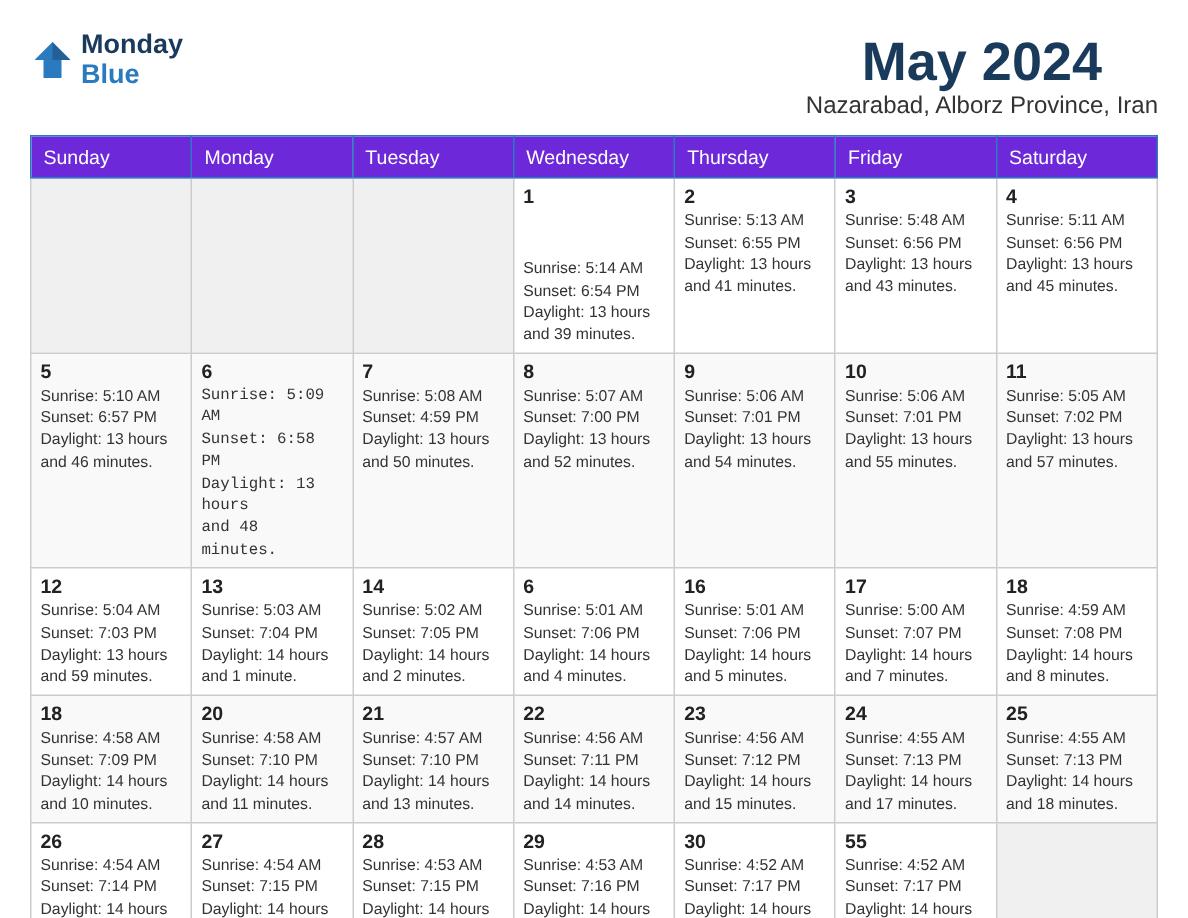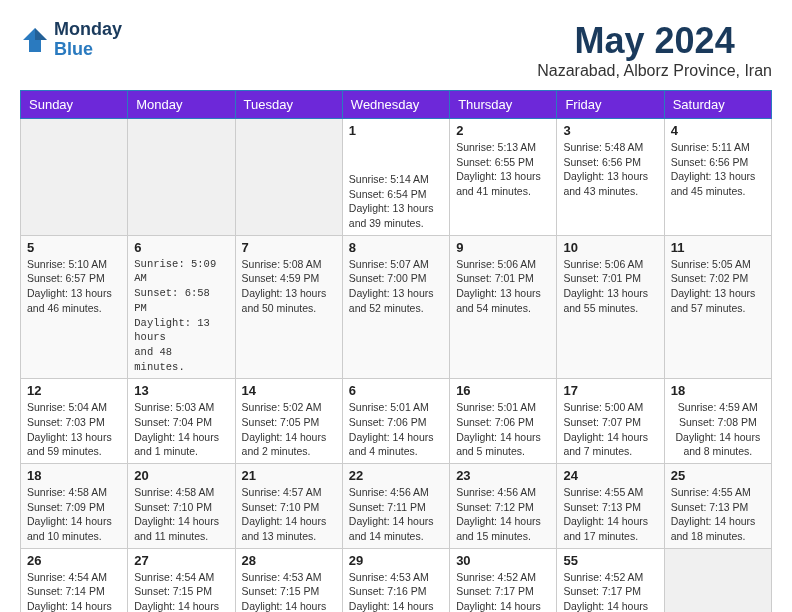--- a/index.html
+++ b/index.html
@@ -245,21 +245,21 @@
         </td>
         <td>
           <div class="day-num">17</div>
           <div class="day-info" style="white-space: pre-line;">Sunrise: 5:00 AM
 Sunset: 7:07 PM
 Daylight: 14 hours
 and 7 minutes.</div>
         </td>
         <td>
           <div class="day-num">18</div>
-          <div class="day-info" style="white-space: pre-line; text-align: center;">Sunrise: 4:59 AM
+          <div class="day-info" style="white-space: pre-line;">Sunrise: 4:59 AM
 Sunset: 7:08 PM
 Daylight: 14 hours
 and 8 minutes.</div>
         </td>
       </tr>
       <tr class="row-even">
         <td>
           <div class="day-num">18</div>
           <div class="day-info" style="white-space: pre-line;">Sunrise: 4:58 AM
 Sunset: 7:09 PM

